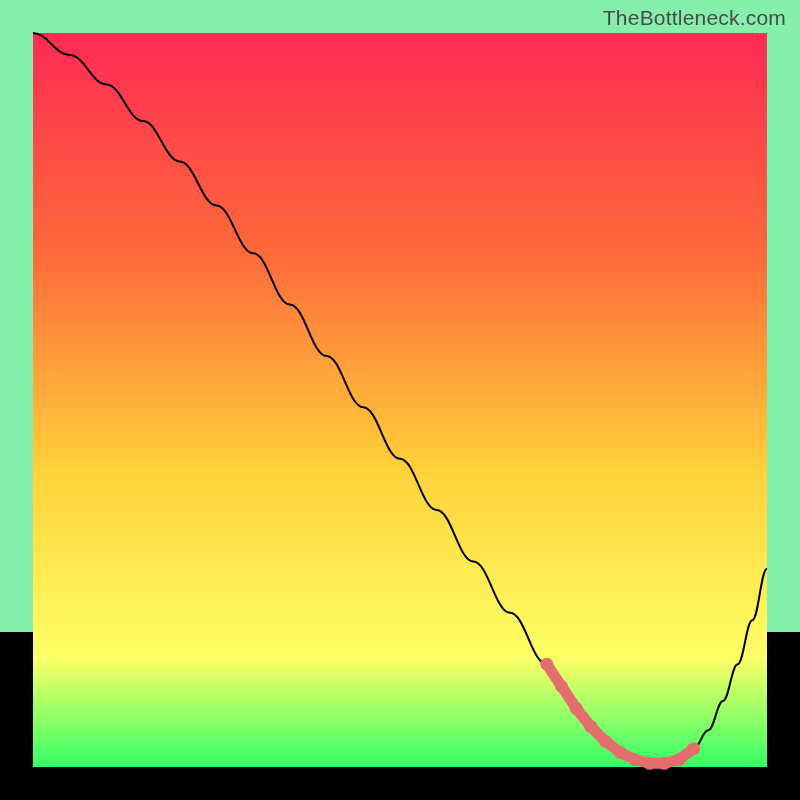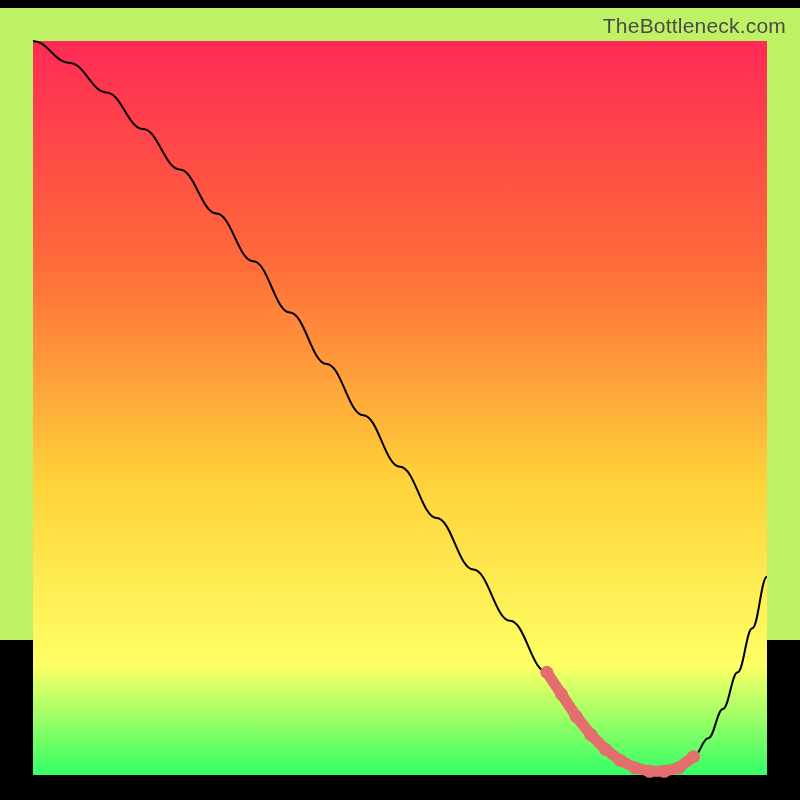--- a/index.html
+++ b/index.html
@@ -6,25 +6,25 @@
     margin: 0;
     padding: 0;
     width: 800px;
     height: 800px;
     background: #000;
     overflow: hidden;
     font-family: Arial, Helvetica, sans-serif;
   }
   .frame {
     position: absolute;
-    top: 8px;
+    top: 0;
     left: 0;
     width: 800px;
     height: 632px;
-    background: #bef264;
+    background: #86efac;
   }
   .watermark {
     position: absolute;
     top: 6px;
     right: 14px;
     color: #4a4a4a;
     font-size: 21px;
     font-weight: 500;
     letter-spacing: 0.2px;
     user-select: none;

